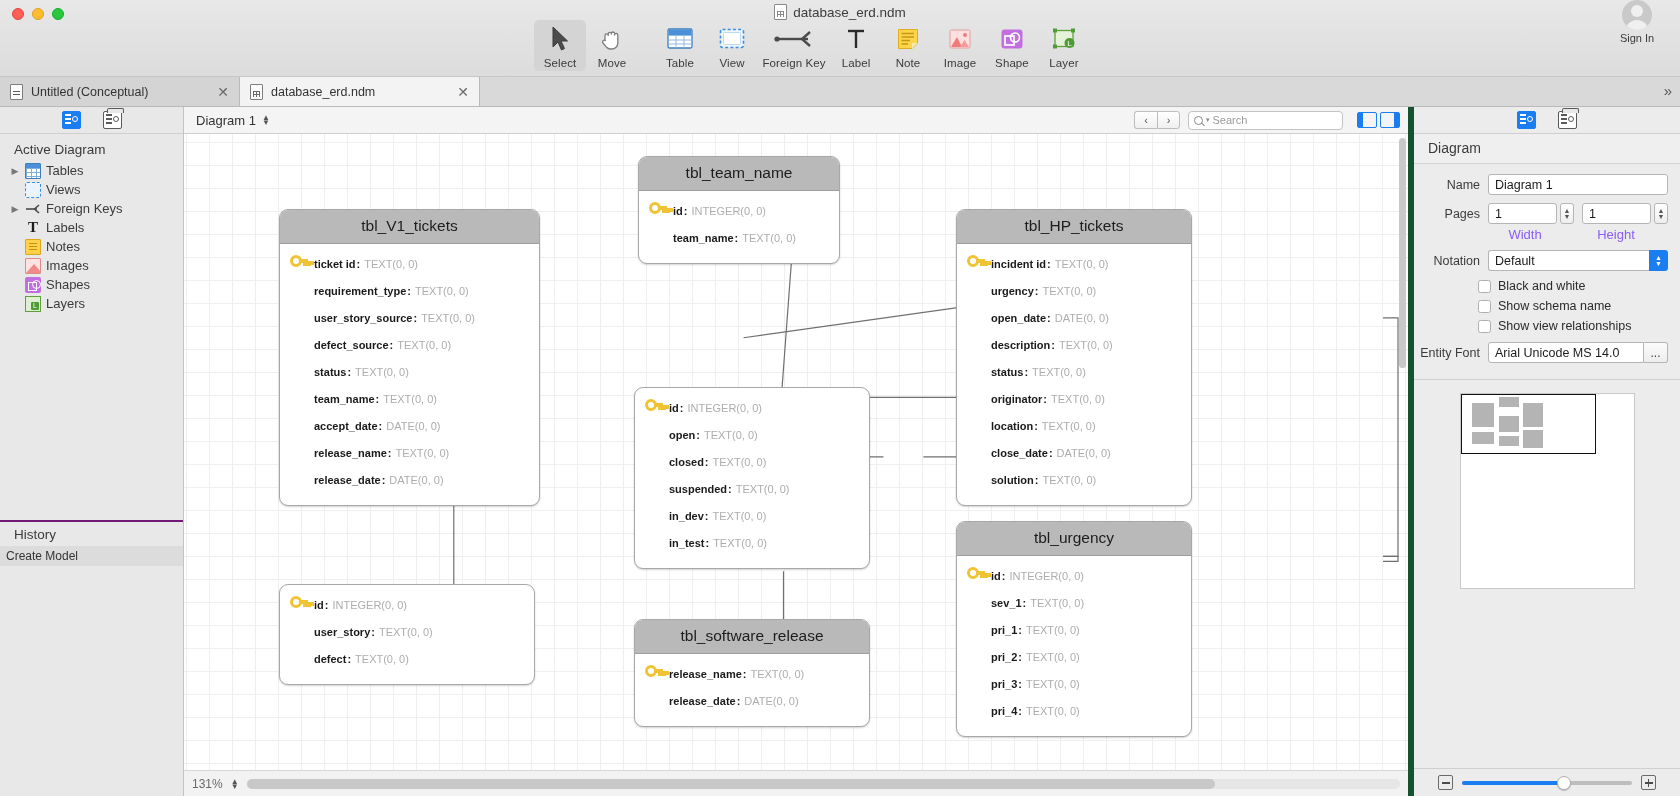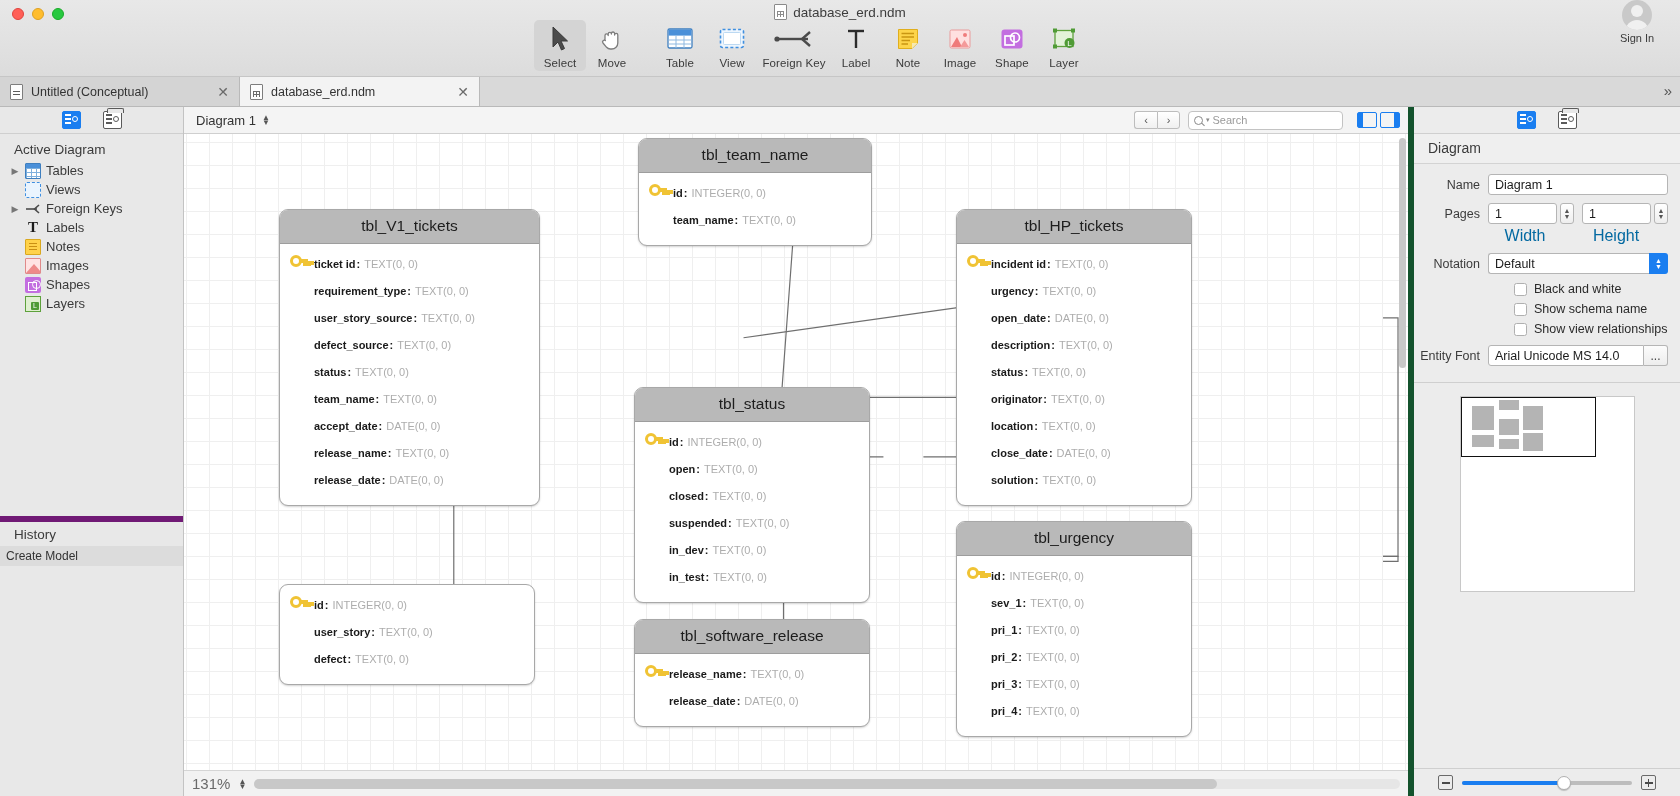--- a/index.html
+++ b/index.html
@@ -115,21 +115,21 @@
      repeating-linear-gradient(180deg,#c98f13 0 1px,transparent 1px 3px);}
   .i-image{ background:#ffe3e3;border:1px solid #e08a8a;border-radius:1px;overflow:hidden;}
   .i-image:after{content:"";position:absolute;left:0;bottom:0;width:0;height:0;border-left:8px solid transparent;border-right:8px solid transparent;border-bottom:9px solid #ee8a8a;}
   .i-shape{ background:#c36ee0;border-radius:2px;}
   .i-shape:before{content:"";position:absolute;left:3px;top:5px;width:7px;height:7px;border:1.4px solid #fff;}
   .i-shape:after{content:"";position:absolute;left:7px;top:3px;width:7px;height:7px;border:1.4px solid #fff;border-radius:50%;}
   .i-layer{ background:#dff0d0;border:1.2px solid #5ea13c;}
   .i-layer:after{content:"";position:absolute;right:1px;bottom:1px;width:8px;height:8px;background:#4f9b35;border-radius:1px;color:#fff;font-size:7px;text-align:center;line-height:8px;content:"L";}
 
   .left-spacer{ flex:1; }
-  .hist-head{ border-top:6px solid #701a75; padding:5px 0 4px 14px; font-size:13.5px; color:#3b3b3b; background:#e8e8e8;}
+  .hist-head{ border-top:2px solid #701a75; padding:5px 0 4px 14px; font-size:13.5px; color:#3b3b3b; background:#e8e8e8;}
   .hist-item{ background:#dcdcdc; font-size:12px; color:#333; padding:3px 0 3px 6px; }
   .left-bottom-fill{ height:230px; }
 
   
   .center{ flex:1; display:flex; flex-direction:column; min-width:0; background:#fff;}
   .canvas-bar{
     height:27px; flex:0 0 27px; background:#f4f4f4; border-bottom:1px solid #cfcfcf;
     display:flex; align-items:center; padding:0 8px; gap:8px;
   }
   .diagram-pop{ display:flex; align-items:center; gap:6px; font-size:13px; color:#333; padding-left:4px;}
@@ -157,21 +157,21 @@
       linear-gradient(to right, #efefef 1px, transparent 1px),
       linear-gradient(to bottom, #efefef 1px, transparent 1px),
       linear-gradient(to right, #d9d9d9 1px, transparent 1px),
       linear-gradient(to bottom, #d9d9d9 1px, transparent 1px);
     background-size: 23px 23px, 23px 23px, 115px 115px, 115px 115px;
     background-position: 2px 0px, 0px 8px, 2px 0px, 0px 8px;
   }
   .vscroll{ position:absolute; right:2px; top:4px; width:7px; height:230px; background:#c8c8c8; border-radius:4px;}
   .hscroll-row{ height:26px; flex:0 0 26px; background:#f2f2f2; border-top:1px solid #d5d5d5;
      display:flex; align-items:center; gap:8px; padding:0 8px;}
-  .zoomlbl{ font-size:15px; color:#6a6a6a;}
+  .zoomlbl{ font-size:12px; color:#6a6a6a;}
   .hbar{ flex:1; height:10px; background:#e6e6e6; border-radius:5px; position:relative;}
   .hthumb{ position:absolute; left:0; top:0; height:10px; width:84%; background:#c8c8c8; border-radius:5px;}
 
   
   .tbl{
     position:absolute; background:#fff; border:1px solid #a8a8a8; border-radius:9px;
     box-shadow:0 1px 2px rgba(0,0,0,.18); overflow:hidden;
   }
   .tbl .hd{
     background:#b9b9b9; color:#1d1d1d; text-align:center; font-size:15.5px;
@@ -198,28 +198,28 @@
   .frow{ display:flex; align-items:center; margin-bottom:8px; }
   .flabel{ width:74px; flex:0 0 74px; text-align:right; padding-right:8px; font-size:12.5px; color:#3b3b3b;}
   .finput{ height:21px; border:1px solid #b5b5b5; border-radius:3px; background:#fff; font-size:12.5px;
      display:flex; align-items:center; padding:0 6px; color:#1b1b1b;}
   .f-name{ flex:1; }
   .f-num{ width:74px; }
   .spin{ width:15px;height:21px;margin-left:3px;border:1px solid #b5b5b5;border-radius:3px;
     background:linear-gradient(180deg,#fff,#eee);display:flex;flex-direction:column;align-items:center;
     justify-content:center;line-height:6px;font-size:7px;color:#555;}
   .subrow{ display:flex; padding-left:74px; margin:-5px 0 8px 0; }
-  .sublbl{ width:74px; text-align:center; font-size:16px; color:#0369a1;}
+  .sublbl{ width:74px; text-align:center; font-size:13px; color:#8b5cf6;}
   .sublbl.second{ margin-left:17px; }
   .selwrap{ flex:1; position:relative; display:flex; }
   .selwrap .finput{ flex:1; border-radius:3px 0 0 3px; border-right:none;}
   .selbtn{ width:19px;height:21px;background:#1a7ef0;border-radius:0 3px 3px 0;
      display:flex;flex-direction:column;align-items:center;justify-content:center;
      line-height:6px;font-size:7px;color:#fff;}
-  .cbrow{ display:flex; align-items:center; gap:7px; padding-left:100px; margin-bottom:6px;}
+  .cbrow{ display:flex; align-items:center; gap:7px; padding-left:64px; margin-bottom:6px;}
   .cb{ width:13px;height:13px;border:1px solid #b0b0b0;border-radius:2.5px;background:#fff;}
   .cblbl{ font-size:12.5px; color:#2b2b2b;}
   .ellipsisbtn{ width:24px;height:21px;border:1px solid #b5b5b5;border-left:none;border-radius:0 3px 3px 0;
      background:linear-gradient(180deg,#fcfcfc,#ededed);display:flex;align-items:center;justify-content:center;
      font-size:12px;color:#444;}
   .right-mid{ flex:1; border-top:1px solid #cfcfcf; margin-top:8px; padding:13px 0 0; display:flex; justify-content:center;}
   .minimap{ width:175px;height:196px;background:#fff;border:1px solid #c8c8c8; position:relative;}
   .mm-view{ position:absolute; left:0; top:0; width:135px; height:60px; border:1.5px solid #111;}
   .mmbox{ position:absolute; background:#b4b4b4; }
   .zoomrow{ height:28px; flex:0 0 28px; border-top:1px solid #cfcfcf; display:flex; align-items:center; gap:9px; padding:0 24px;}
@@ -500,21 +500,21 @@
 
             <path d="M270 520 L270 192"></path>
 
             <path d="M600 440 L600 560 L630 560"></path>
 
             <path d="M1200 185 L1215 185 L1215 425 L1200 425"></path>
             <path d="M1200 425 L1215 425 L1215 430 L1200 430"></path>
           </g>
         </svg>
         <div class="vscroll"></div>
-      <div class="tbl" style="left: 454px; top: 4px; width: 234px;">
+      <div class="tbl" style="left: 454px; top: 22px; width: 202px;">
             <div class="hd">tbl_team_name</div>
             <div class="cols">
               <div class="col">
                 <span class="keyslot"><span class="key"></span></span>
                 <span class="cname">id</span>
                 <span class="cname" style="margin-left: -3px;">:</span>
                 <span class="ctype">INTEGER(0, 0)</span>
               </div>
               <div class="col">
                 <span class="keyslot"></span>
@@ -636,21 +636,20 @@
               </div>
               <div class="col">
                 <span class="keyslot"></span>
                 <span class="cname">solution</span>
                 <span class="cname" style="margin-left: -3px;">:</span>
                 <span class="ctype">TEXT(0, 0)</span>
               </div>
             </div>
           </div>
           <div class="tbl" style="left: 450px; top: 253px; width: 236px;">
-            <div class="hd">tbl_status</div>
             <div class="cols">
               <div class="col">
                 <span class="keyslot"><span class="key"></span></span>
                 <span class="cname">id</span>
                 <span class="cname" style="margin-left: -3px;">:</span>
                 <span class="ctype">INTEGER(0, 0)</span>
               </div>
               <div class="col">
                 <span class="keyslot"></span>
                 <span class="cname">open</span>

